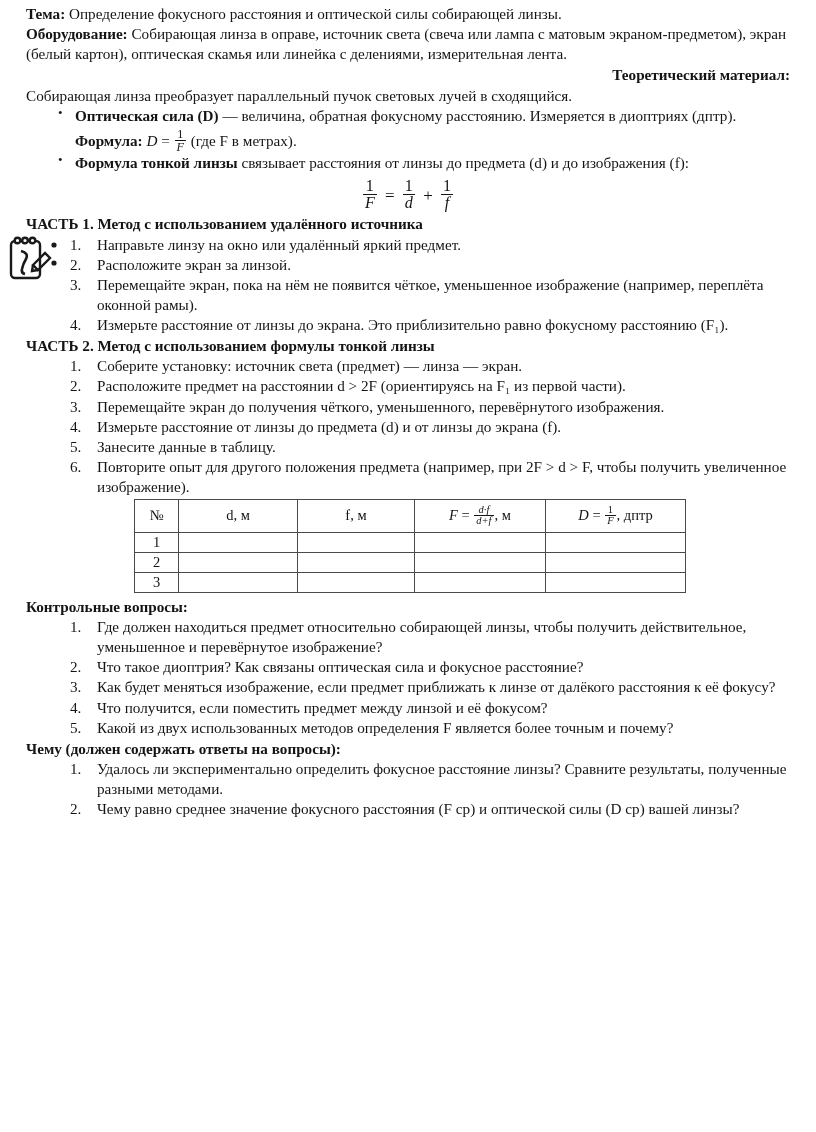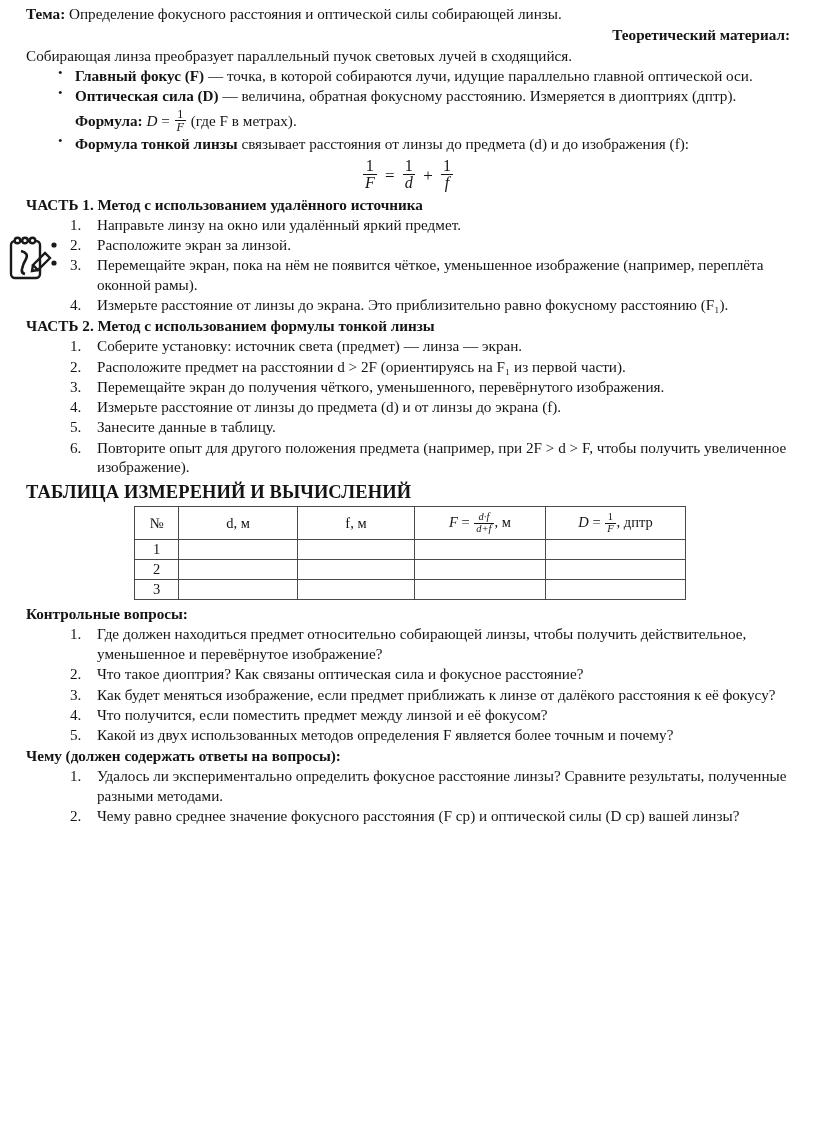--- a/index.html
+++ b/index.html
@@ -184,26 +184,26 @@
         <path d="M29 33 l-1 6 l6 -1"></path>
       </g>
       <circle cx="50" cy="13" r="2.6" fill="#1a1a1a"></circle>
       <circle cx="50" cy="31" r="2.6" fill="#1a1a1a"></circle>
     </svg>
   </div>
 
   <p class="para"><span class="lbl">Тема:</span> <span>Определение фокусного расстояния и оптической силы собирающей линзы.</span></p>
 
 
+  <p class="para"><span class="lbl">Оборудование:</span> <span>Собирающая линза в оправе, источник света (свеча или лампа с матовым экраном-предметом), экран (белый картон), оптическая скамья или линейка с делениями, измерительная лента.</span></p>
 
   <p class="center">Теоретический материал:</p>
   <p class="para">Собирающая линза преобразует параллельный пучок световых лучей в сходящийся.</p>
 
   <ul class="bul">
-    <li><span class="lbl">Главный фокус (F)</span><span> — точка, в которой собираются лучи, идущие параллельно главной оптической оси.</span></li>
     <li><span class="lbl">Оптическая сила (D)</span><span> — величина, обратная фокусному расстоянию. Измеряется в диоптриях (дптр).</span>
       <div class="para" style="padding-top:2px;">
         <span class="lbl">Формула:</span>
         <span class="mi">D</span>
         <span>=</span>
         <span class="frac"><span class="nu">1</span><span class="de">F</span></span>
         <span>(где F в метрах).</span>
       </div>
     </li>
     <li><span class="lbl">Формула тонкой линзы</span><span> связывает расстояния от линзы до предмета (d) и до изображения (f):</span></li>
@@ -229,21 +229,20 @@
   <p class="sec-head">ЧАСТЬ 2. Метод с использованием формулы тонкой линзы</p>
   <ol class="num">
     <li>Соберите установку: источник света (предмет) — линза — экран.</li>
     <li>Расположите предмет на расстоянии d &gt; 2F (ориентируясь на F₁ из первой части).</li>
     <li>Перемещайте экран до получения чёткого, уменьшенного, перевёрнутого изображения.</li>
     <li>Измерьте расстояние от линзы до предмета (d) и от линзы до экрана (f).</li>
     <li>Занесите данные в таблицу.</li>
     <li>Повторите опыт для другого положения предмета (например, при 2F &gt; d &gt; F, чтобы получить увеличенное изображение).</li>
   </ol>
 
-  <p class="big-head">ТАБЛИЦА ИЗМЕРЕНИЙ И ВЫЧИСЛЕНИЙ</p>
 
   <div class="tbl-wrap">
     <table class="meas">
       <colgroup>
         <col class="c0">
           <col class="c1">
           <col class="c2">
           <col class="c3">
           <col class="c4">
       </colgroup>

